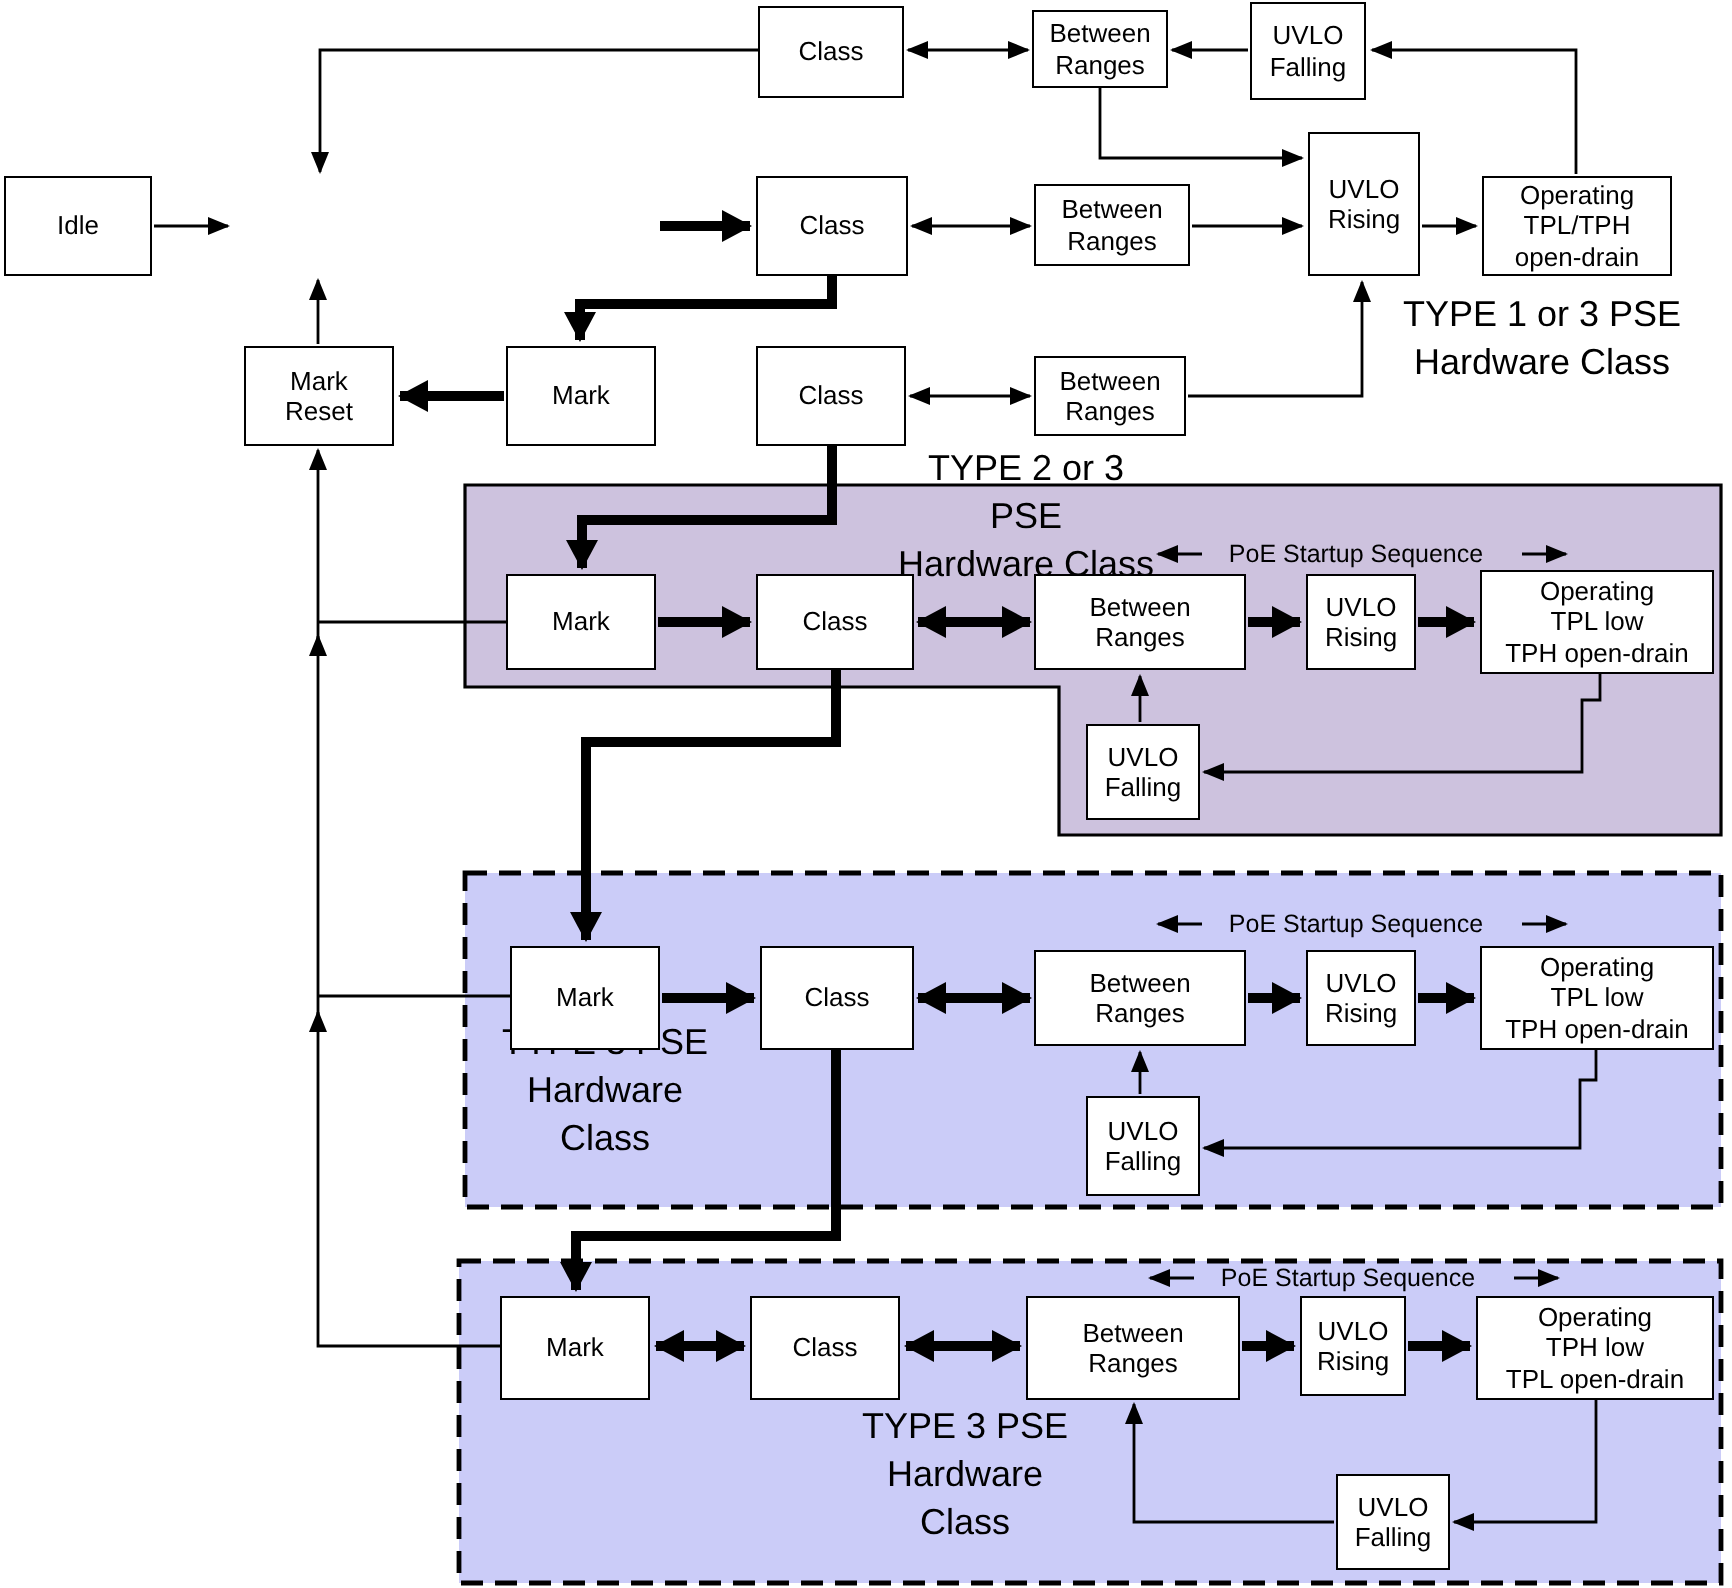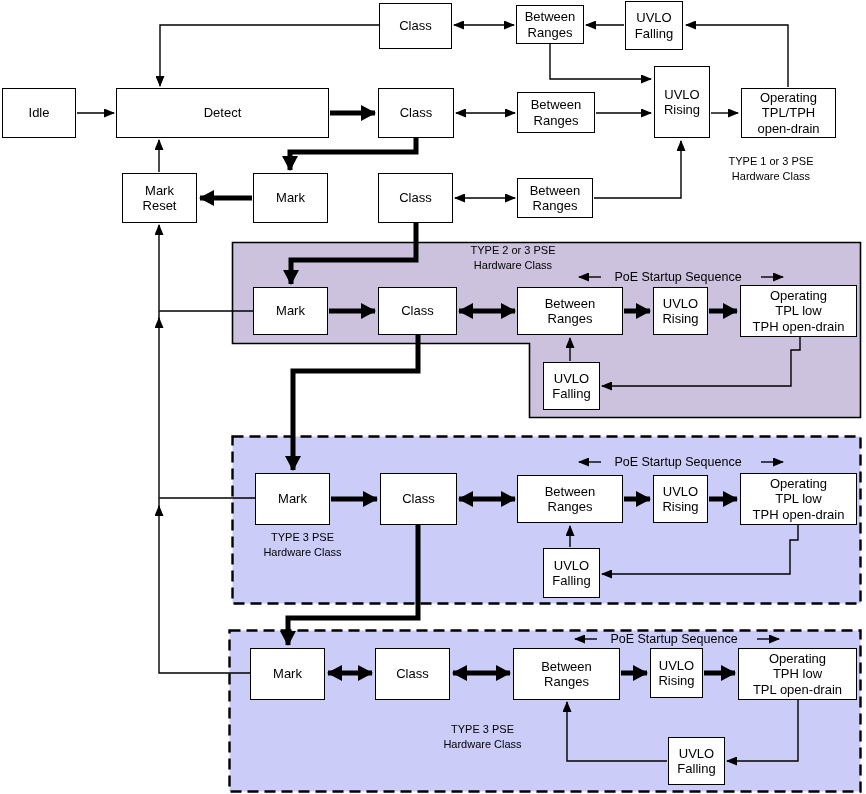--- a/index.html
+++ b/index.html
@@ -10,21 +10,21 @@
     overflow:hidden;
   }
   #wires { position:absolute; left:0; top:0; width:866px; height:794px; }
   .node {
     position:absolute; background:#ffffff; border:1.5px solid #000;
     box-sizing:border-box; display:flex; align-items:center; justify-content:center;
     text-align:center; white-space:pre-line; font-size:13px; line-height:1.18;
   }
   .rlabel {
     position:absolute; text-align:center; white-space:pre-line;
-    font-size:11px; line-height:1.35; display:flex; align-items:center; justify-content:center;
+    font-size:18px; line-height:1.35; display:flex; align-items:center; justify-content:center;
   }
   .poe {
     position:absolute; font-size:12.5px; line-height:1.2;
     display:flex; align-items:center; justify-content:center;
   }
   .t { fill:none; stroke:#000; stroke-width:1.4px; }
   .k { fill:none; stroke:#000; stroke-width:5px; }
   .region-solid { stroke:#000; stroke-width:1.6px; }
   .region-dashed { stroke:#000; stroke-width:2.4px; stroke-dasharray:11 6; }
 </style>
@@ -102,21 +102,20 @@
       <path class="k" d="M 709,499 L 737,499" marker-end="url(#ak)"></path>
       <path class="k" d="M 418,525 L 418,618 L 288,618 L 288,645" marker-end="url(#ak)"></path>
       <path class="k" d="M 328,673 L 372,673" marker-start="url(#ak)" marker-end="url(#ak)"></path>
       <path class="k" d="M 453,673 L 510,673" marker-start="url(#ak)" marker-end="url(#ak)"></path>
       <path class="k" d="M 621,673 L 647,673" marker-end="url(#ak)"></path>
       <path class="k" d="M 704,673 L 735,673" marker-end="url(#ak)"></path>
     </g>
   </svg>
 
   <div class="node" style="left:2px;top:88px;width:74px;height:50px;">Idle</div>
-  <div class="node" style="left:116px;top:88px;width:213px;height:50px;">Detect</div>
   <div class="node" style="left:379px;top:3px;width:73px;height:46px;">Class</div>
   <div class="node" style="left:516px;top:5px;width:68px;height:39px;">Between
 Ranges</div>
   <div class="node" style="left:625px;top:1px;width:58px;height:49px;">UVLO
 Falling</div>
   <div class="node" style="left:378px;top:88px;width:76px;height:50px;">Class</div>
   <div class="node" style="left:517px;top:92px;width:78px;height:41px;">Between
 Ranges</div>
   <div class="node" style="left:654px;top:66px;width:56px;height:72px;">UVLO
 Rising</div>

